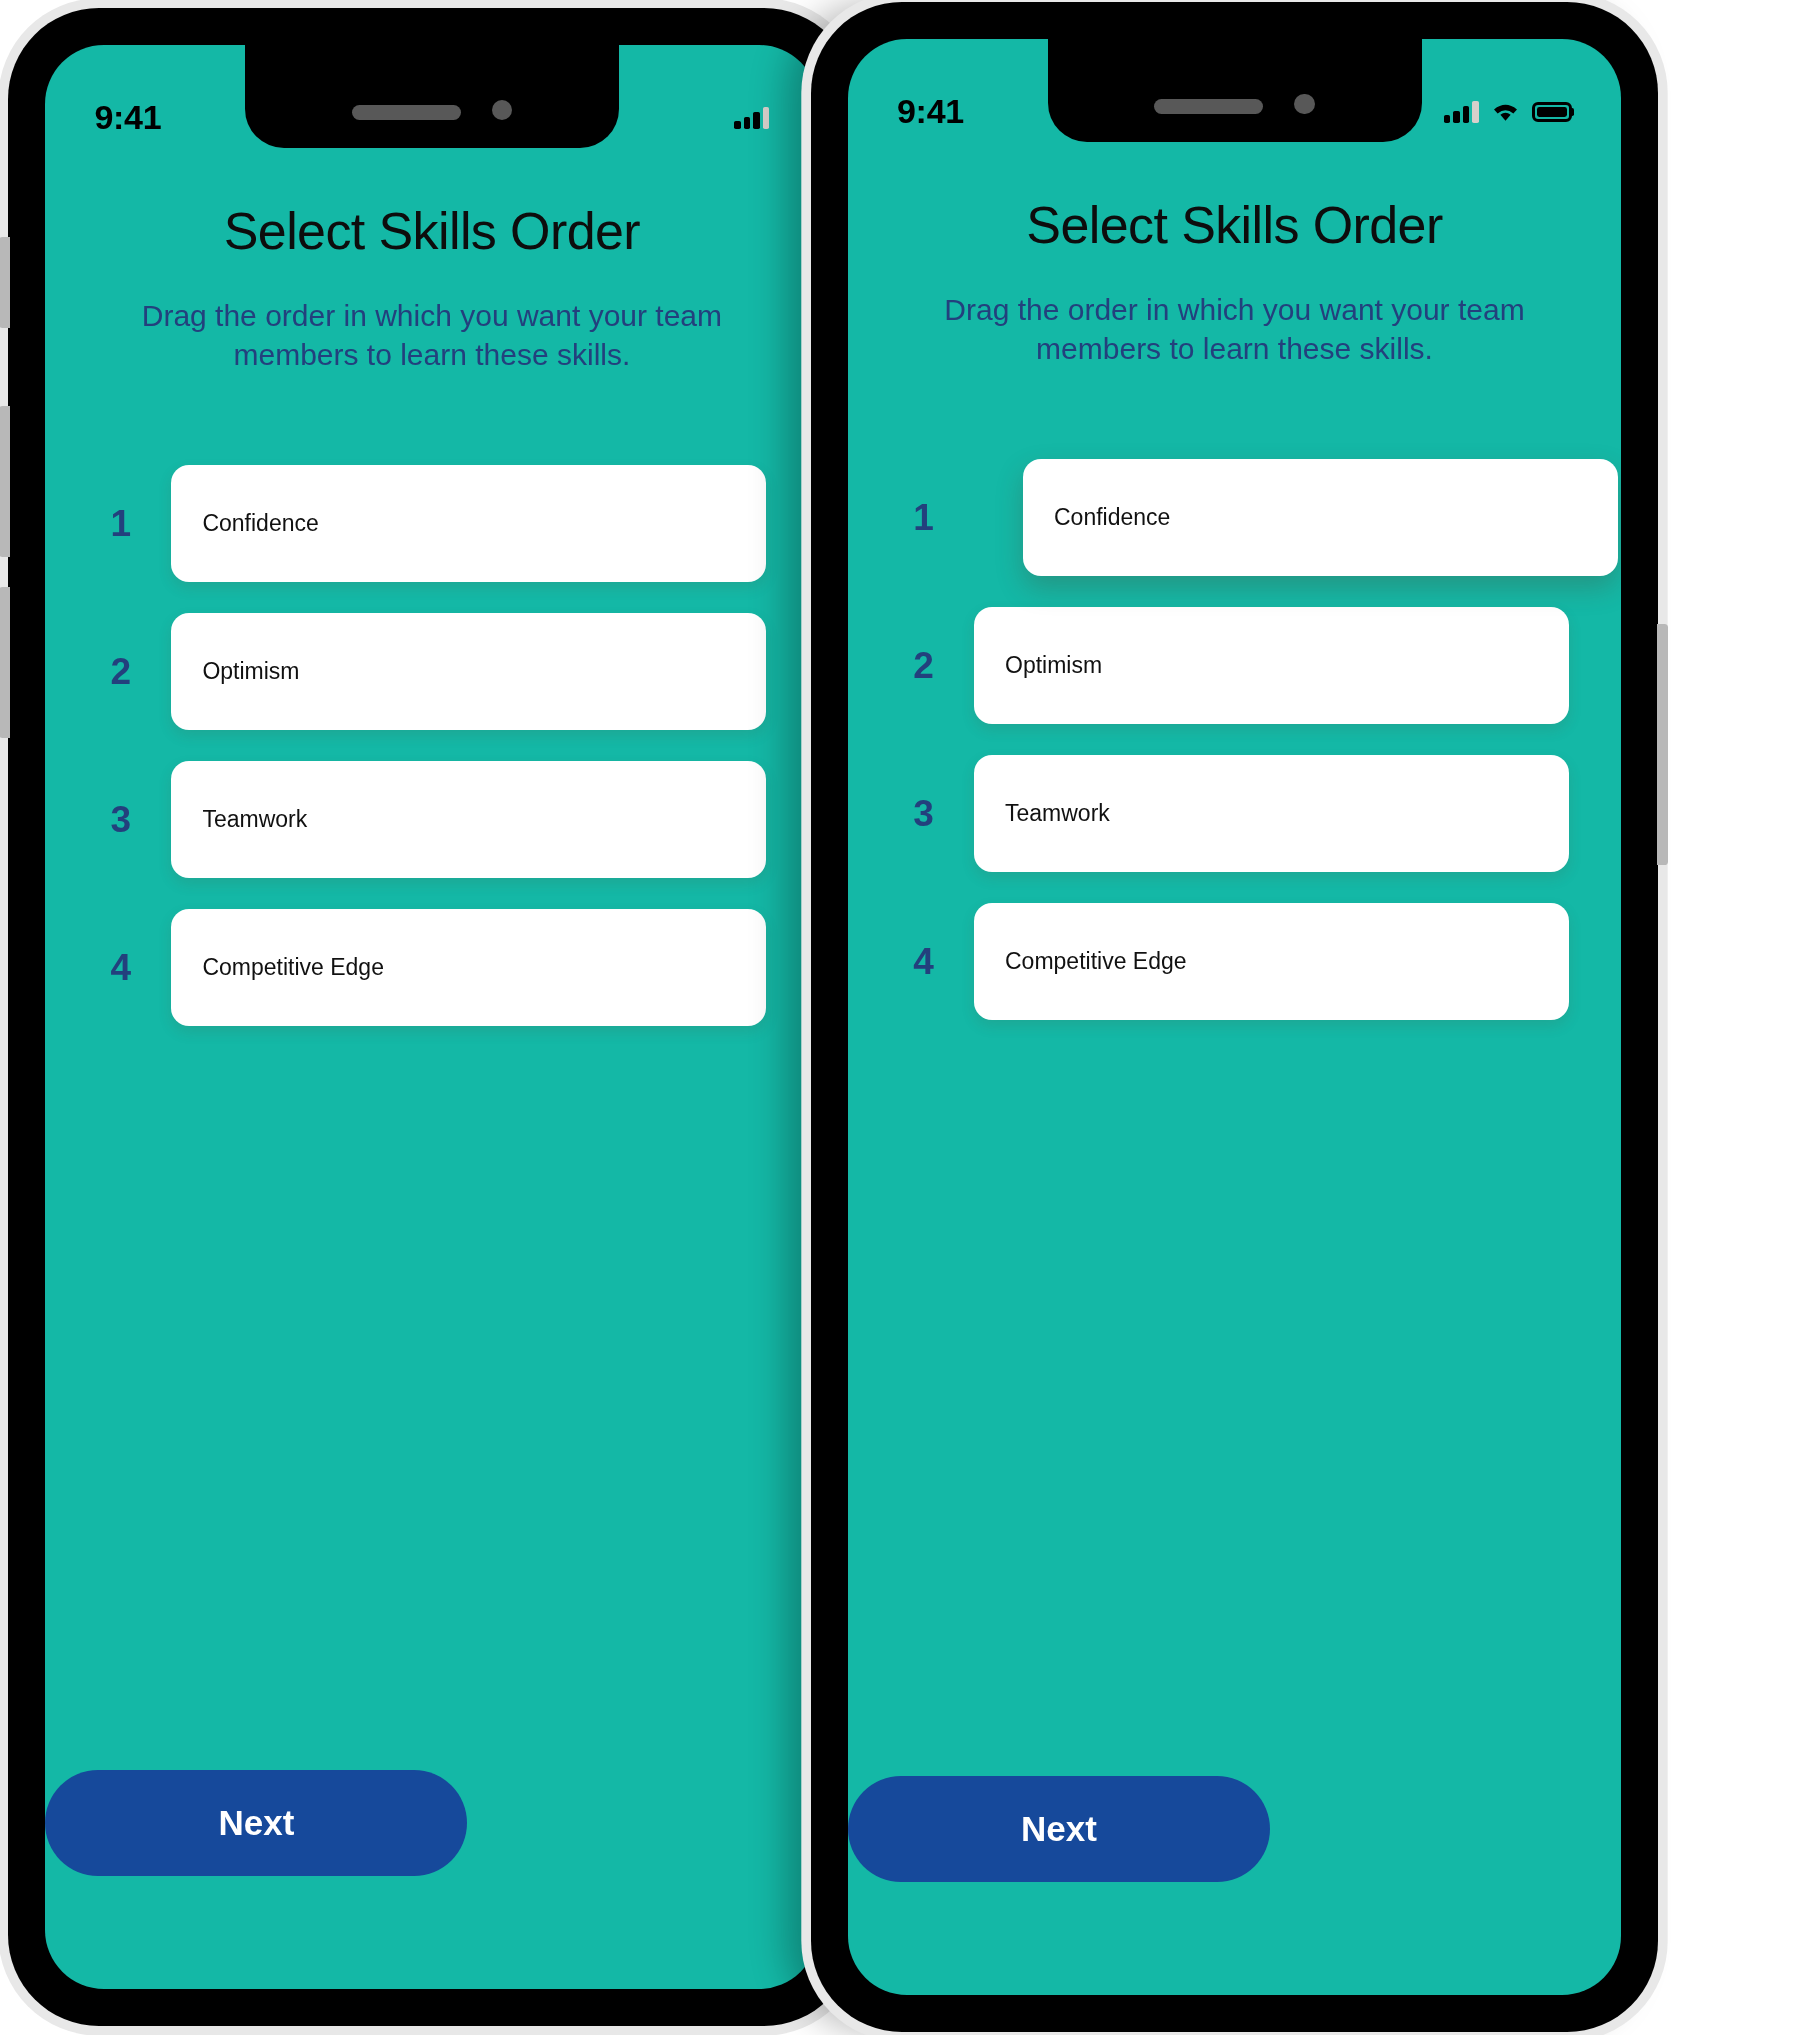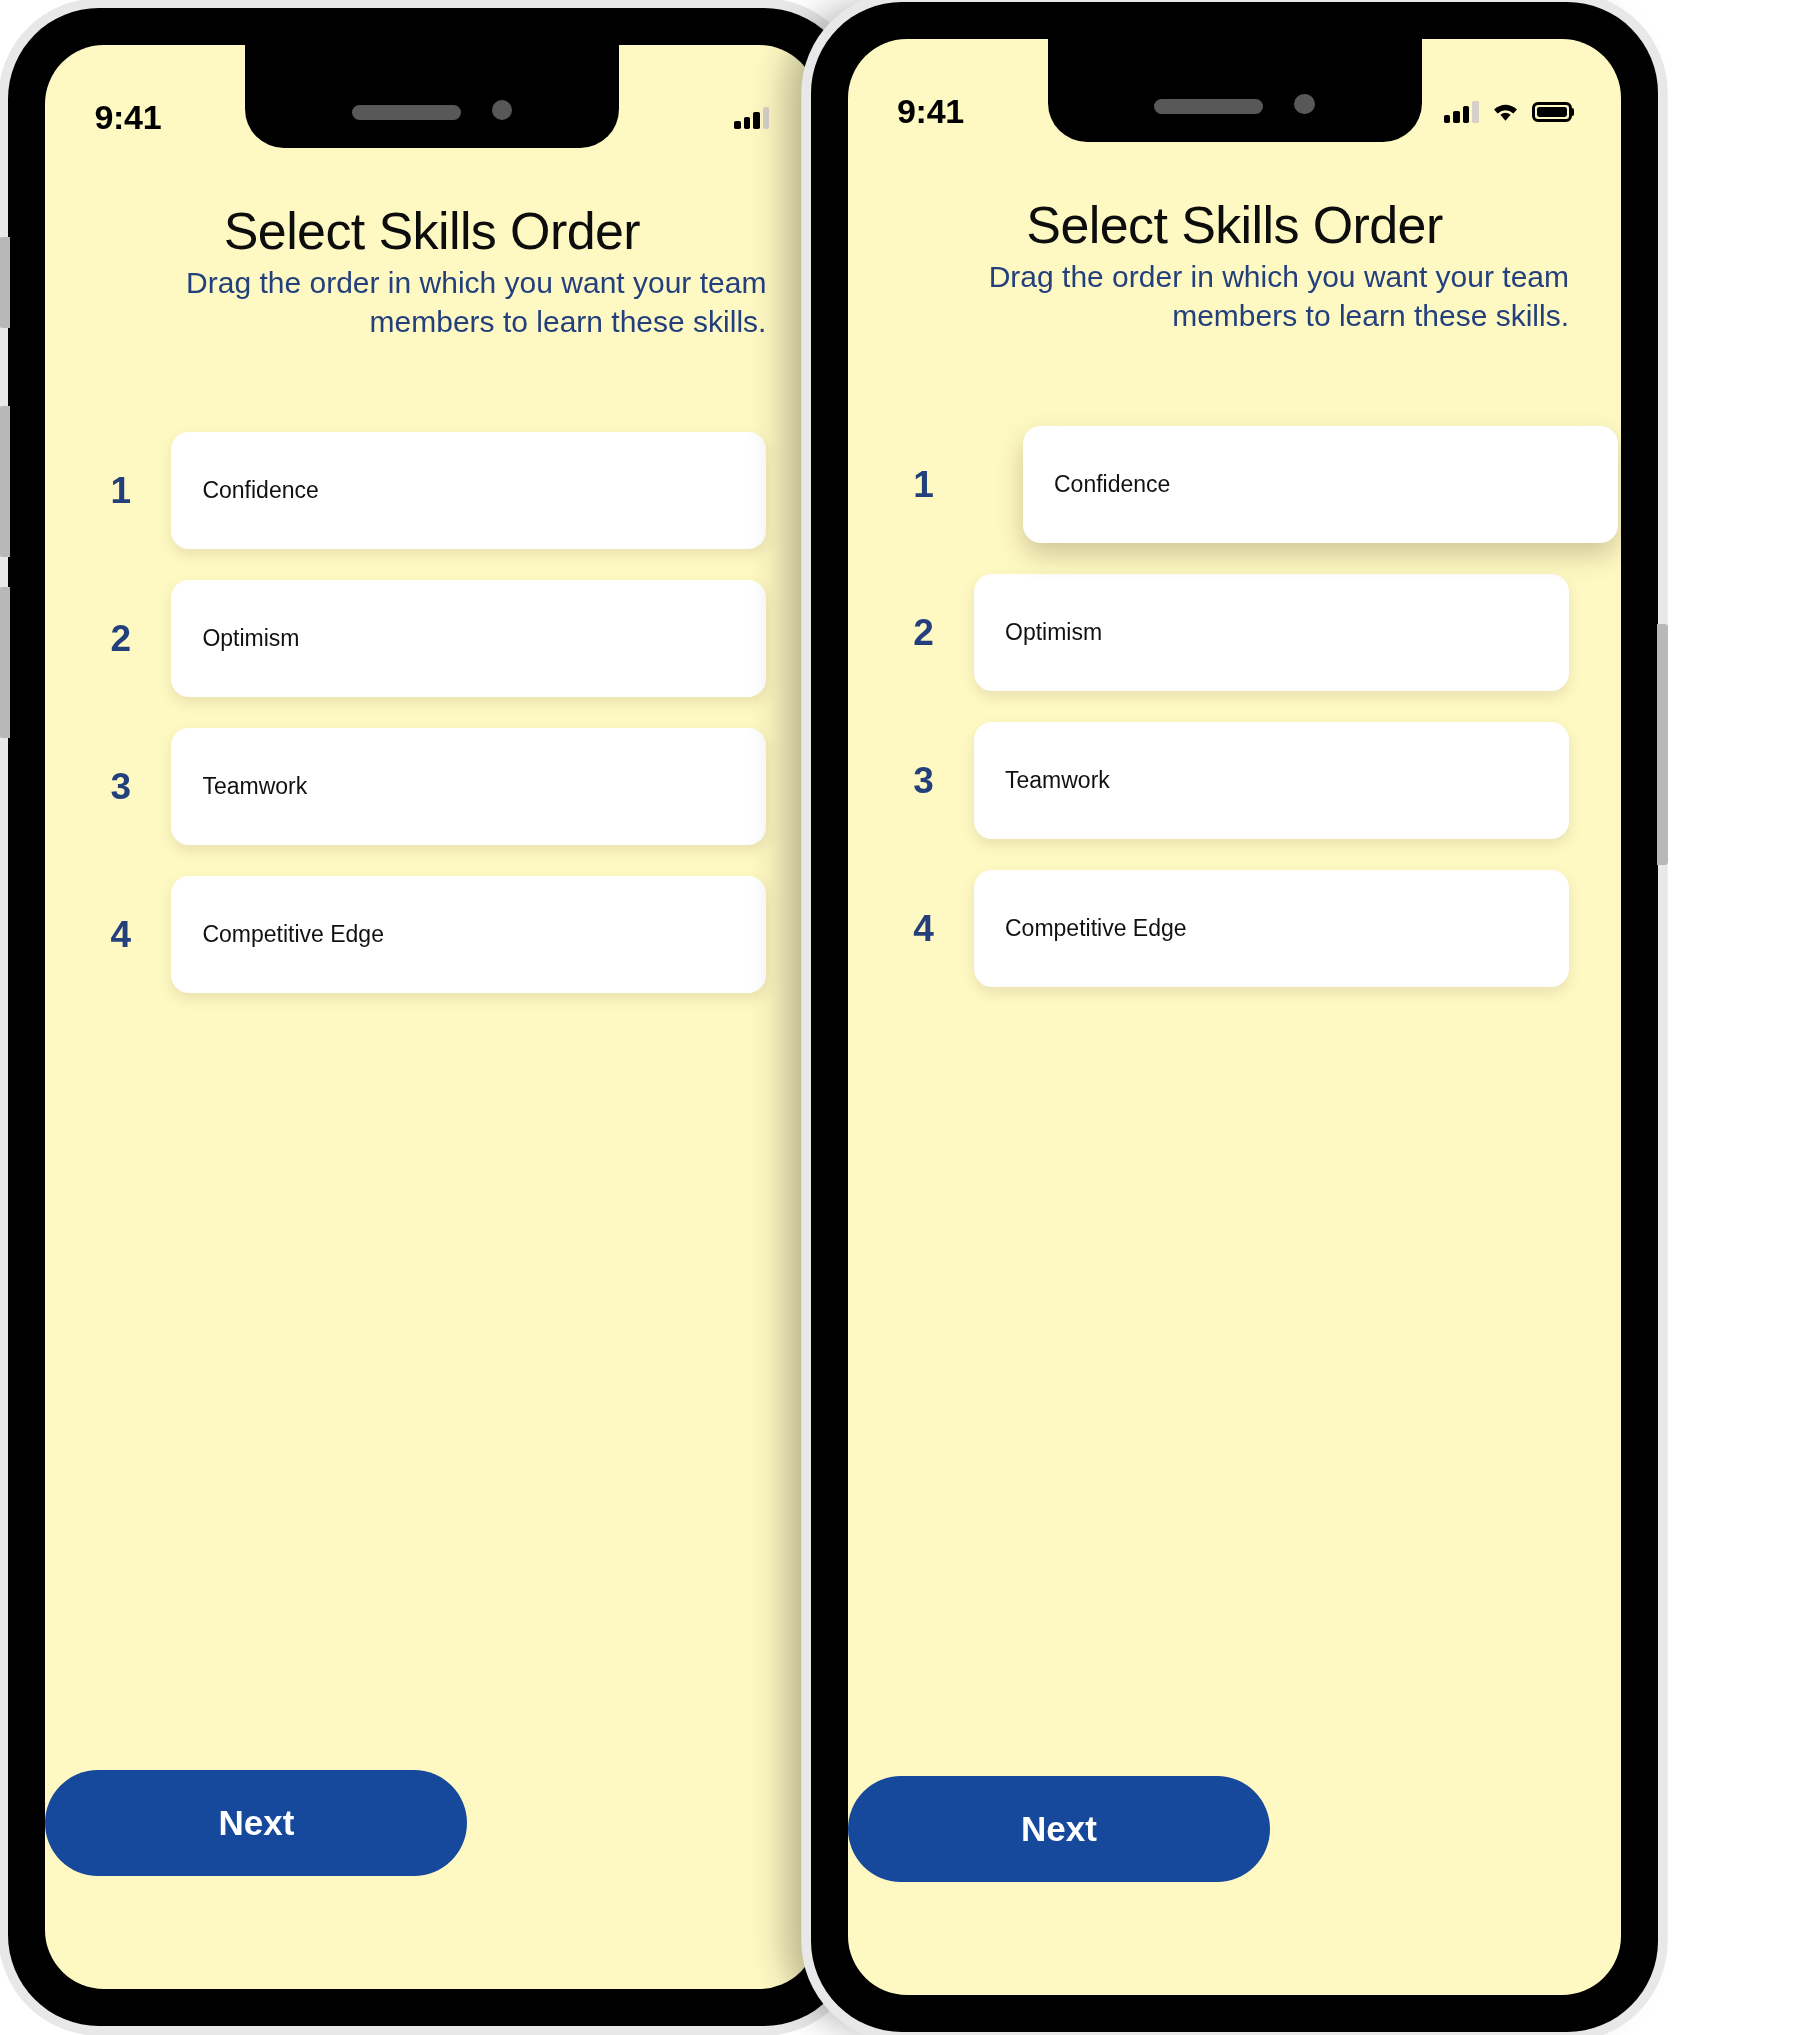--- a/index.html
+++ b/index.html
@@ -27,21 +27,21 @@
     box-shadow: 0 0 0 9.7px #e8e8e8;
   }
 
   .phone-left  { left: 8.4px;   top: 8.4px;  width: 847px; height: 2018px; z-index: 1; }
   .phone-right { left: 811px; top: 2.4px;   width: 847px; height: 2030px; z-index: 3;
                  box-shadow: 0 0 0 9.7px #e8e8e8, -25px 0 36px rgba(0,0,0,.28); }
 
   .screen {
     position: absolute;
     left: 37px; top: 37px; right: 37px; bottom: 37px;
-    background: #fef9c3;
+    background: #14b8a6;
     border-radius: 59px;
     overflow: hidden;
   }
 
   
   .notch {
     position: absolute;
     top: 0; left: 50%;
     transform: translateX(-50%);
     width: 374px; height: 103px;
@@ -121,22 +121,22 @@
   .page-title {
     text-align: center;
     font-size: 52px;
     font-weight: 400;
     color: #0d0d0d;
     letter-spacing: -0.6px;
     white-space: nowrap;
   }
 
   .page-subtitle {
-    margin-top: 3px;
-    text-align: right;
+    margin-top: 36px;
+    text-align: center;
     font-size: 30px;
     line-height: 1.28;
     font-weight: 500;
     color: #23407d;
     padding: 0 52px;
   }
 
   .skills-list {
     margin-top: 91px;
     padding-left: 58px;

